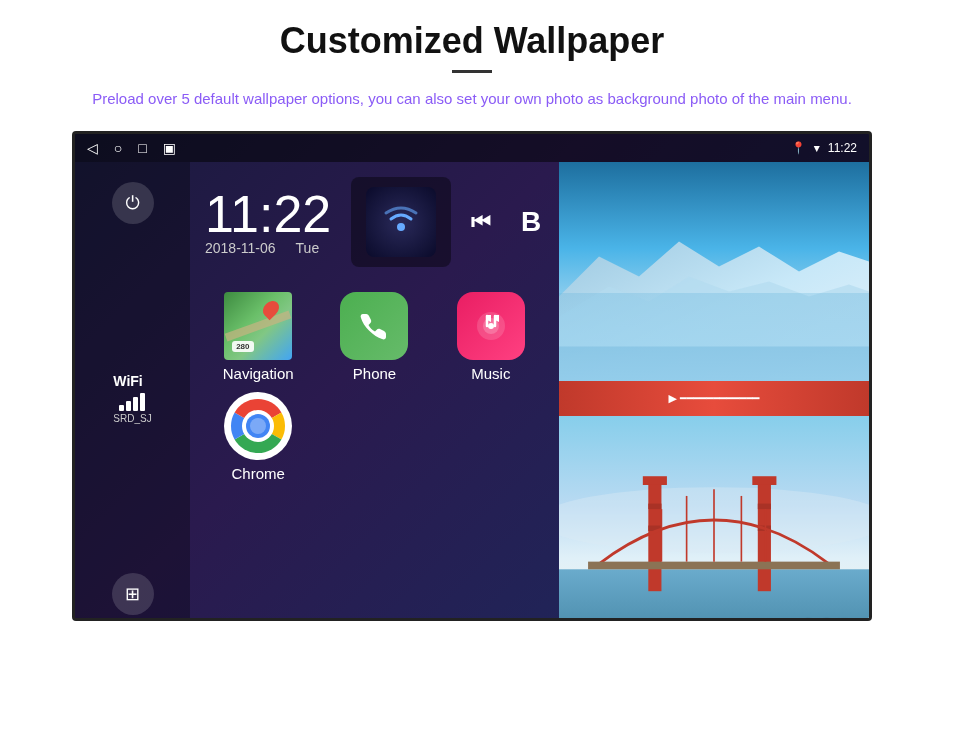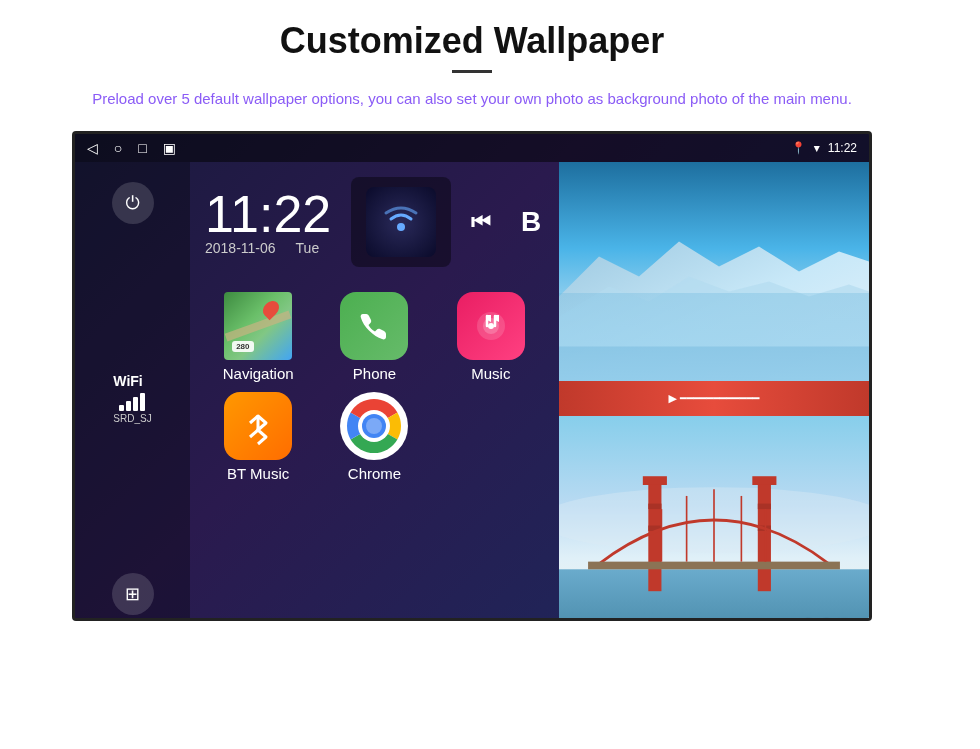--- a/index.html
+++ b/index.html
@@ -477,33 +477,20 @@
                 <circle cx="20" cy="20" r="8" fill="rgba(255,255,255,0.2)"></circle>
                 <circle cx="20" cy="20" r="3" fill="white"></circle>
                 <path d="M16 10 L16 20 M24 10 L24 20" stroke="white" stroke-width="2.5" stroke-linecap="round"></path>
                 <path d="M28 9 L28 16 L24 14 L24 9 Z" fill="white"></path>
                 <path d="M20 9 L20 16 L16 14 L16 9 Z" fill="white"></path>
               </svg>
             </div>
             <span class="app-label">Music</span>
           </div>
 
-          <div class="app-item">
-            <div class="app-icon icon-bt">
-              <svg width="40" height="40" viewBox="0 0 40 40">
-
-                <path d="M20 10 L28 17 L20 24 L20 10 Z M20 24 L28 31 L20 38" stroke="white" stroke-width="3" fill="none" stroke-linejoin="round"></path>
-                <line x1="12" y1="17" x2="20" y2="10" stroke="white" stroke-width="3"></line>
-                <line x1="12" y1="31" x2="20" y2="24" stroke="white" stroke-width="3"></line>
-
-                <circle cx="20" cy="24" r="2" fill="white" opacity="0.5"></circle>
-              </svg>
-            </div>
-            <span class="app-label">BT Music</span>
-          </div>
 
           <div class="app-item">
             <div class="app-icon" style="background:white; border-radius:50%; padding:3px; width:68px; height:68px; overflow:hidden;">
               <svg width="62" height="62" viewBox="0 0 62 62">
 
                 <circle cx="31" cy="31" r="29" fill="white"></circle>
 
                 <path d="M31 31 L31 4 A27 27 0 0 1 54.4 17.5 Z" fill="#EA4335"></path>
 
                 <path d="M31 31 L54.4 17.5 A27 27 0 0 1 54.4 44.5 Z" fill="#FBBC05"></path>

